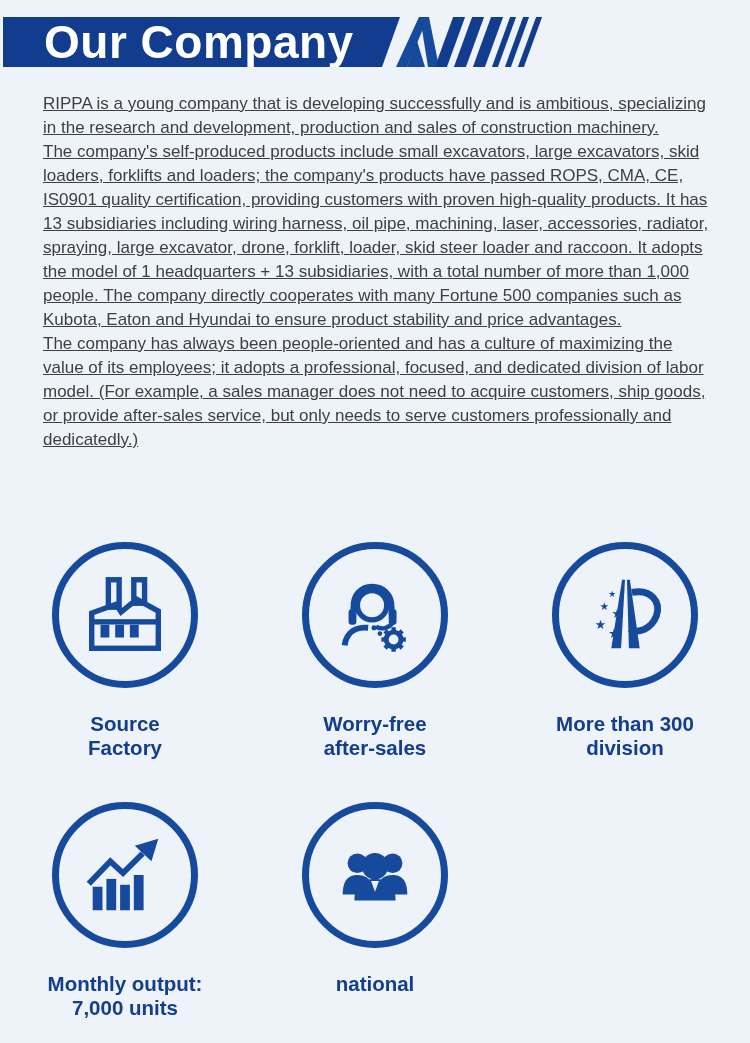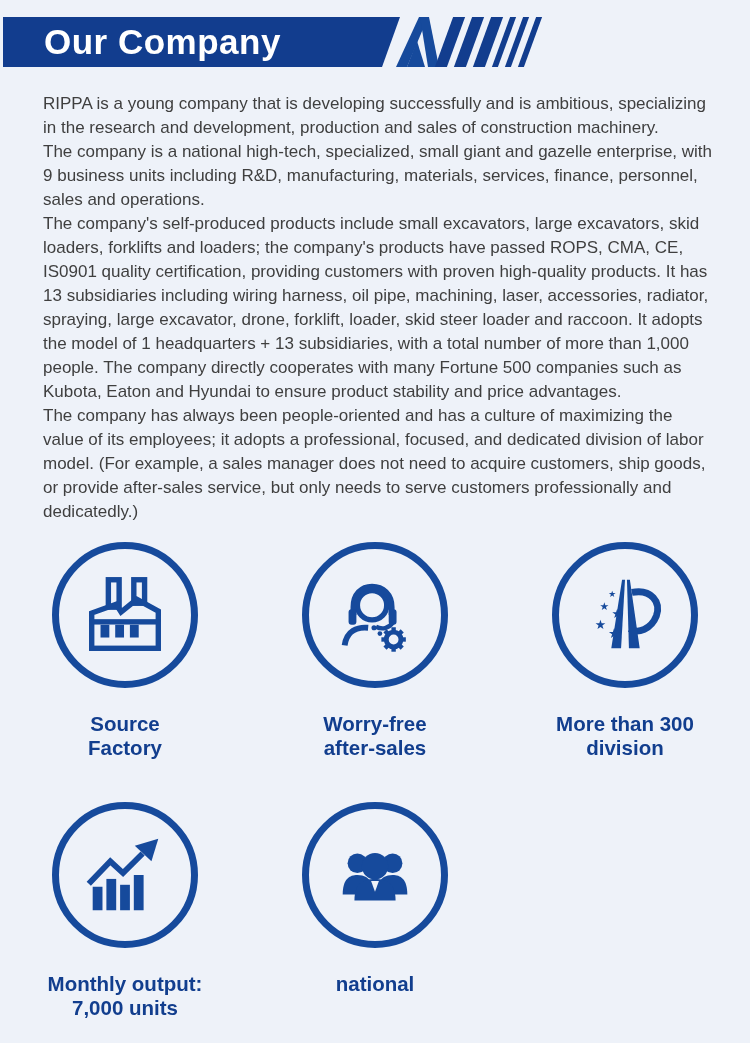--- a/index.html
+++ b/index.html
@@ -15,30 +15,30 @@
   .page{position:relative;width:750px;height:1043px;background:var(--page-bg);overflow:hidden;}
 
   
   .hdr{position:absolute;left:3px;top:17px;width:747px;height:50px;}
   .hdr-bar{
     position:absolute;left:0;top:0;width:397px;height:50px;
     background:var(--bar-blue);
     clip-path:polygon(0 0,100% 0,calc(100% - 18px) 100%,0 100%);
     display:flex;align-items:center;
   }
-  .hdr-title{color:#ffffff;font-size:35px;font-weight:700;padding-left:41px;letter-spacing:.5px;white-space:nowrap;}
+  .hdr-title{color:#ffffff;font-size:46px;font-weight:700;padding-left:41px;letter-spacing:.5px;white-space:nowrap;}
   .hdr-logo{position:absolute;left:390px;top:0;}
   .hdr-stripes{position:absolute;left:441px;top:0;height:50px;display:flex;gap:7px;}
   .stripe{height:50px;background:var(--bar-blue);transform:skewX(-20deg);}
   .stripe.w{width:12px;} .stripe.n{width:6px;}
 
   
   .intro{position:absolute;left:43px;top:92px;width:672px;color:var(--body-text);
          font-size:17px;line-height:24px;}
-  .intro p{margin:0;}
+  .intro p{margin:0;text-decoration:underline;}
 
   
   .features{position:absolute;left:0;top:542px;width:750px;
             display:grid;grid-template-columns:repeat(3,250px);row-gap:42px;justify-items:center;}
   .feature{display:flex;flex-direction:column;align-items:center;}
   .circle{width:146px;height:146px;border:7px solid var(--icon-blue);border-radius:50%;
           display:flex;align-items:center;justify-content:center;}
   .caption{margin-top:24px;text-align:center;color:var(--caption-blue);
            font-size:20.5px;line-height:24px;font-weight:700;}
   .caption span{display:block;}
@@ -69,21 +69,20 @@
         <div class="stripe w"></div>
         <div class="stripe w"></div>
       <div class="stripe n"></div>
         <div class="stripe n"></div>
         <div class="stripe n"></div>
     </div>
   </div>
 
   <div class="intro">
     <p>RIPPA is a young company that is developing successfully and is ambitious, specializing in the research and development, production and sales of construction machinery.</p>
-    <p>The company is a national high-tech, specialized, small giant and gazelle enterprise, with 9 business units including R&amp;D, manufacturing, materials, services, finance, personnel, sales and operations.</p>
     <p>The company's self-produced products include small excavators, large excavators, skid loaders, forklifts and loaders; the company's products have passed ROPS, CMA, CE, IS0901 quality certification, providing customers with proven high-quality products. It has 13 subsidiaries including wiring harness, oil pipe, machining, laser, accessories, radiator, spraying, large excavator, drone, forklift, loader, skid steer loader and raccoon. It adopts the model of 1 headquarters + 13 subsidiaries, with a total number of more than 1,000 people. The company directly cooperates with many Fortune 500 companies such as Kubota, Eaton and Hyundai to ensure product stability and price advantages.</p>
     <p>The company has always been people-oriented and has a culture of maximizing the value of its employees; it adopts a professional, focused, and dedicated division of labor model. (For example, a sales manager does not need to acquire customers, ship goods, or provide after-sales service, but only needs to serve customers professionally and dedicatedly.)</p>
   </div>
 
   <div class="features">
 
     <div class="feature">
       <div class="circle">
         <svg width="94" height="94" viewBox="0 0 96 96">
           <rect class="ik" x="31" y="12" width="11" height="28" stroke-width="5.5"></rect>

